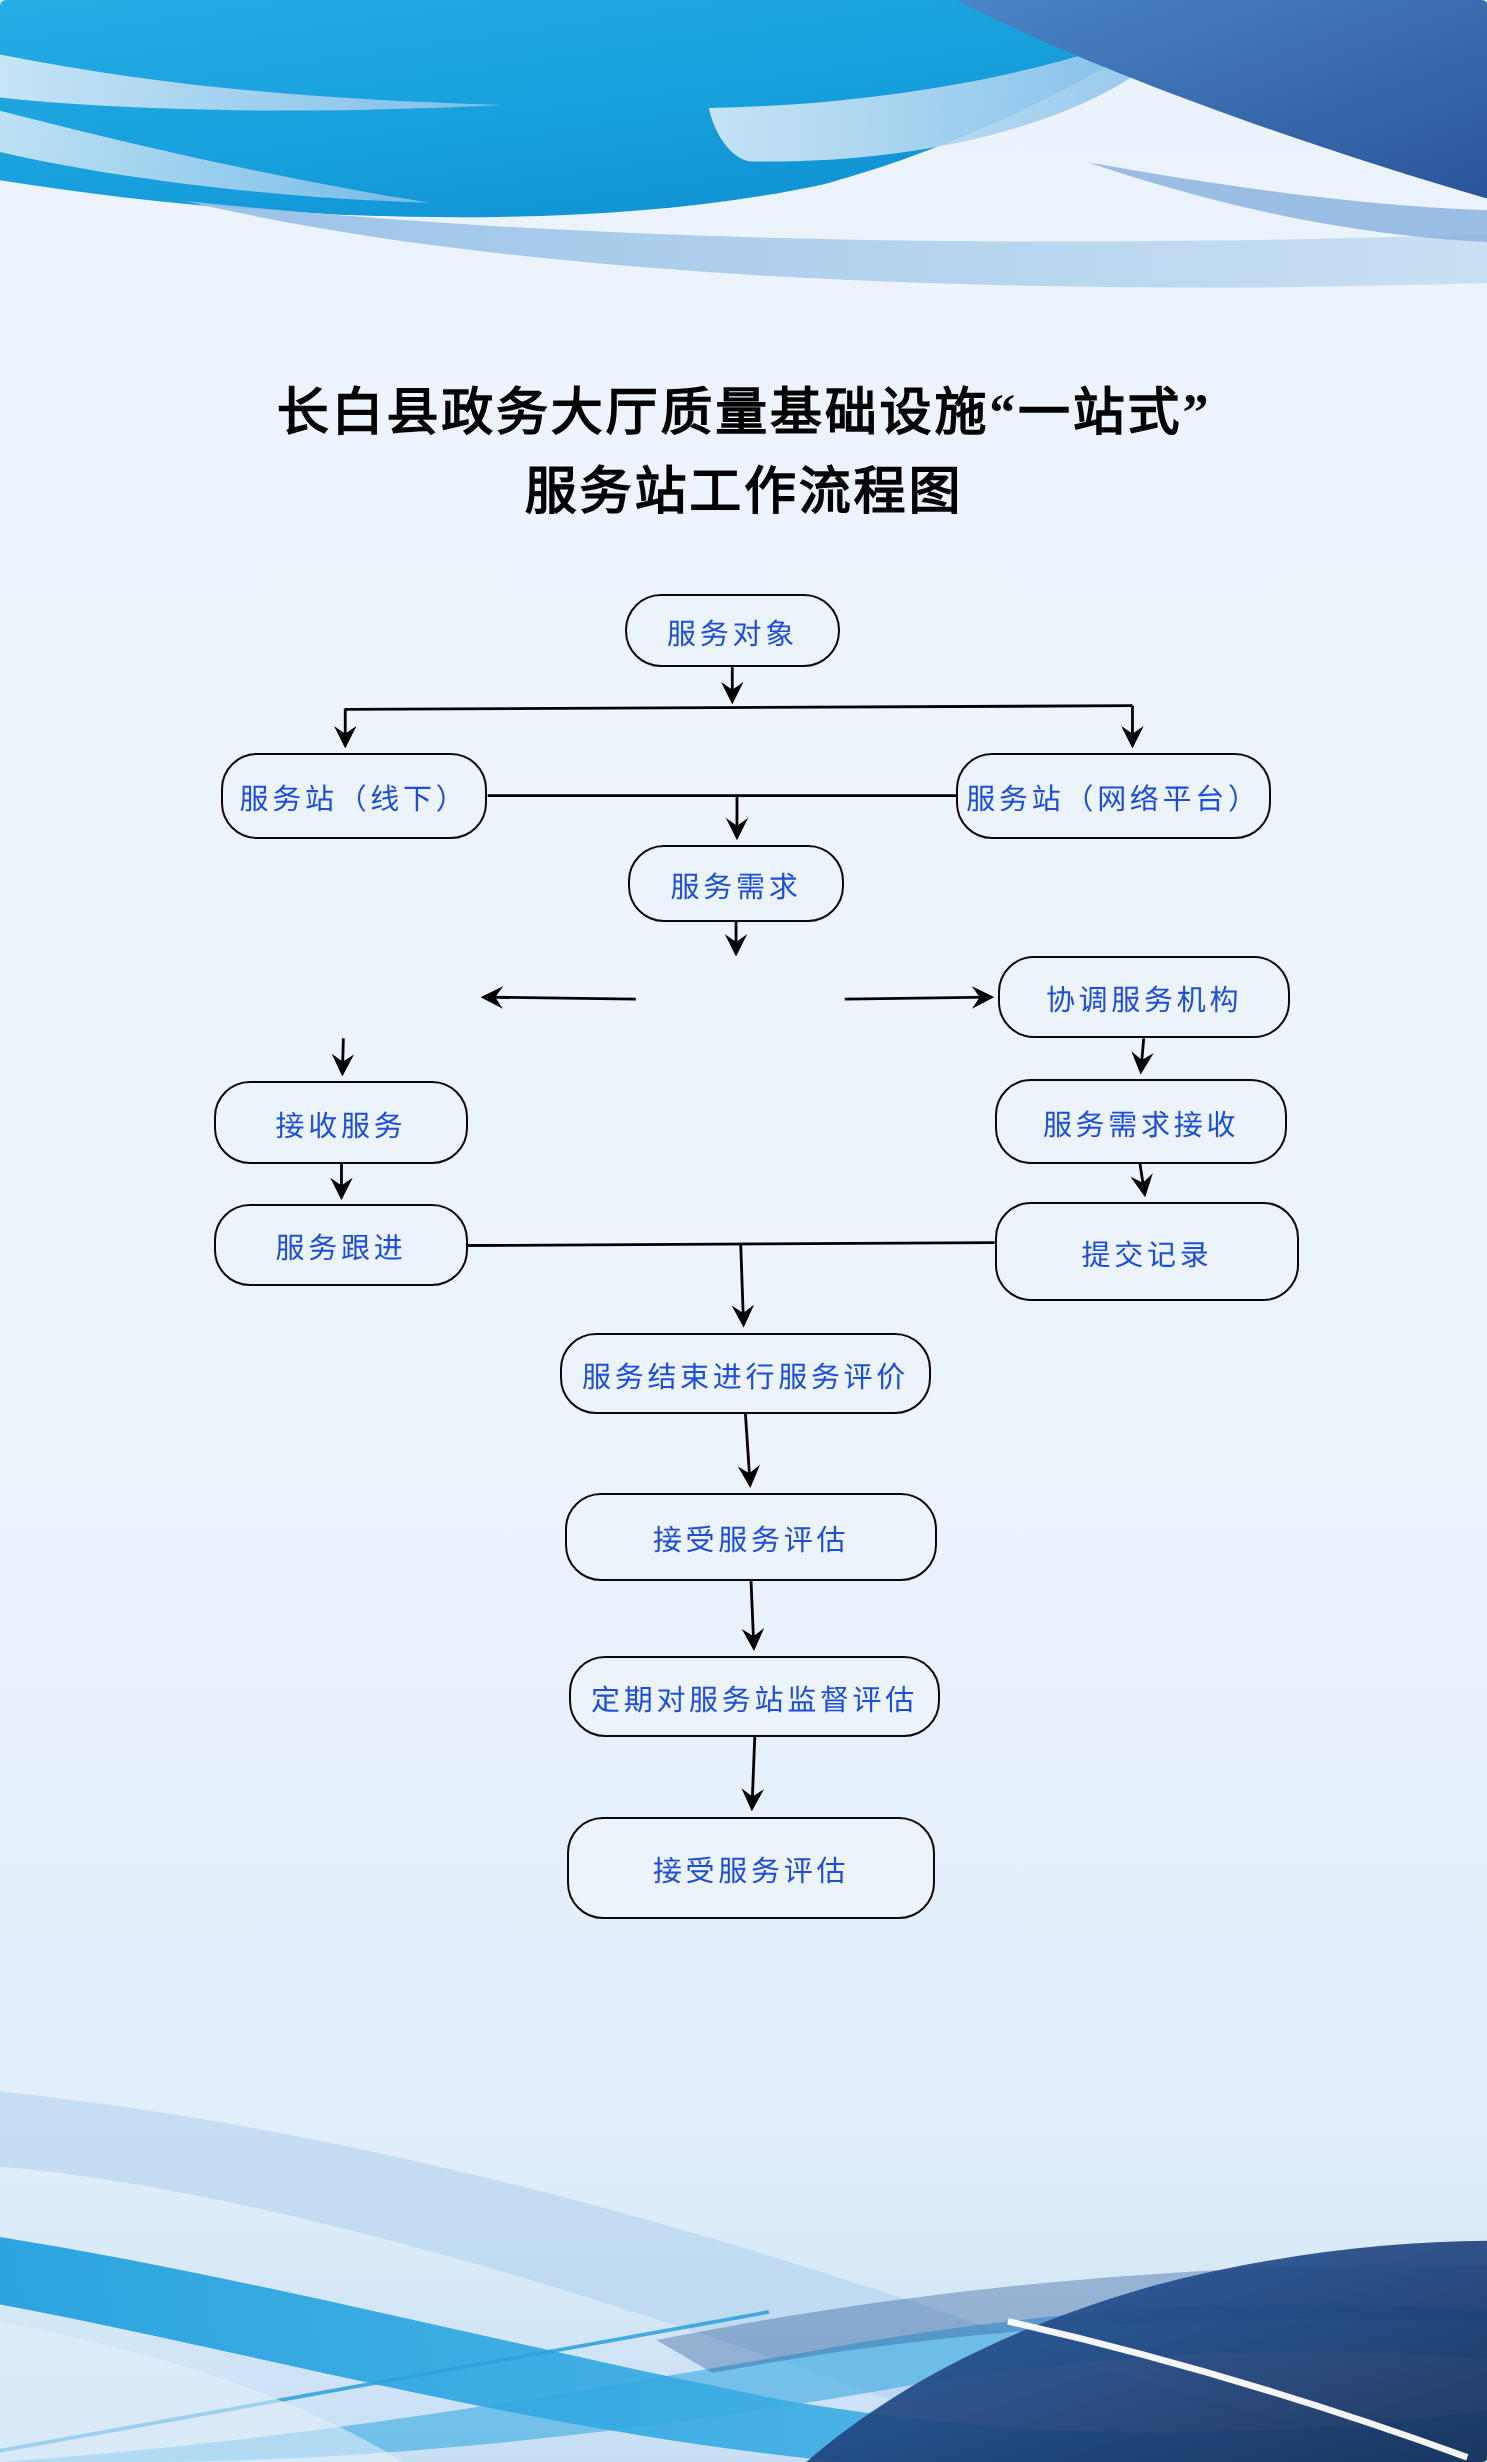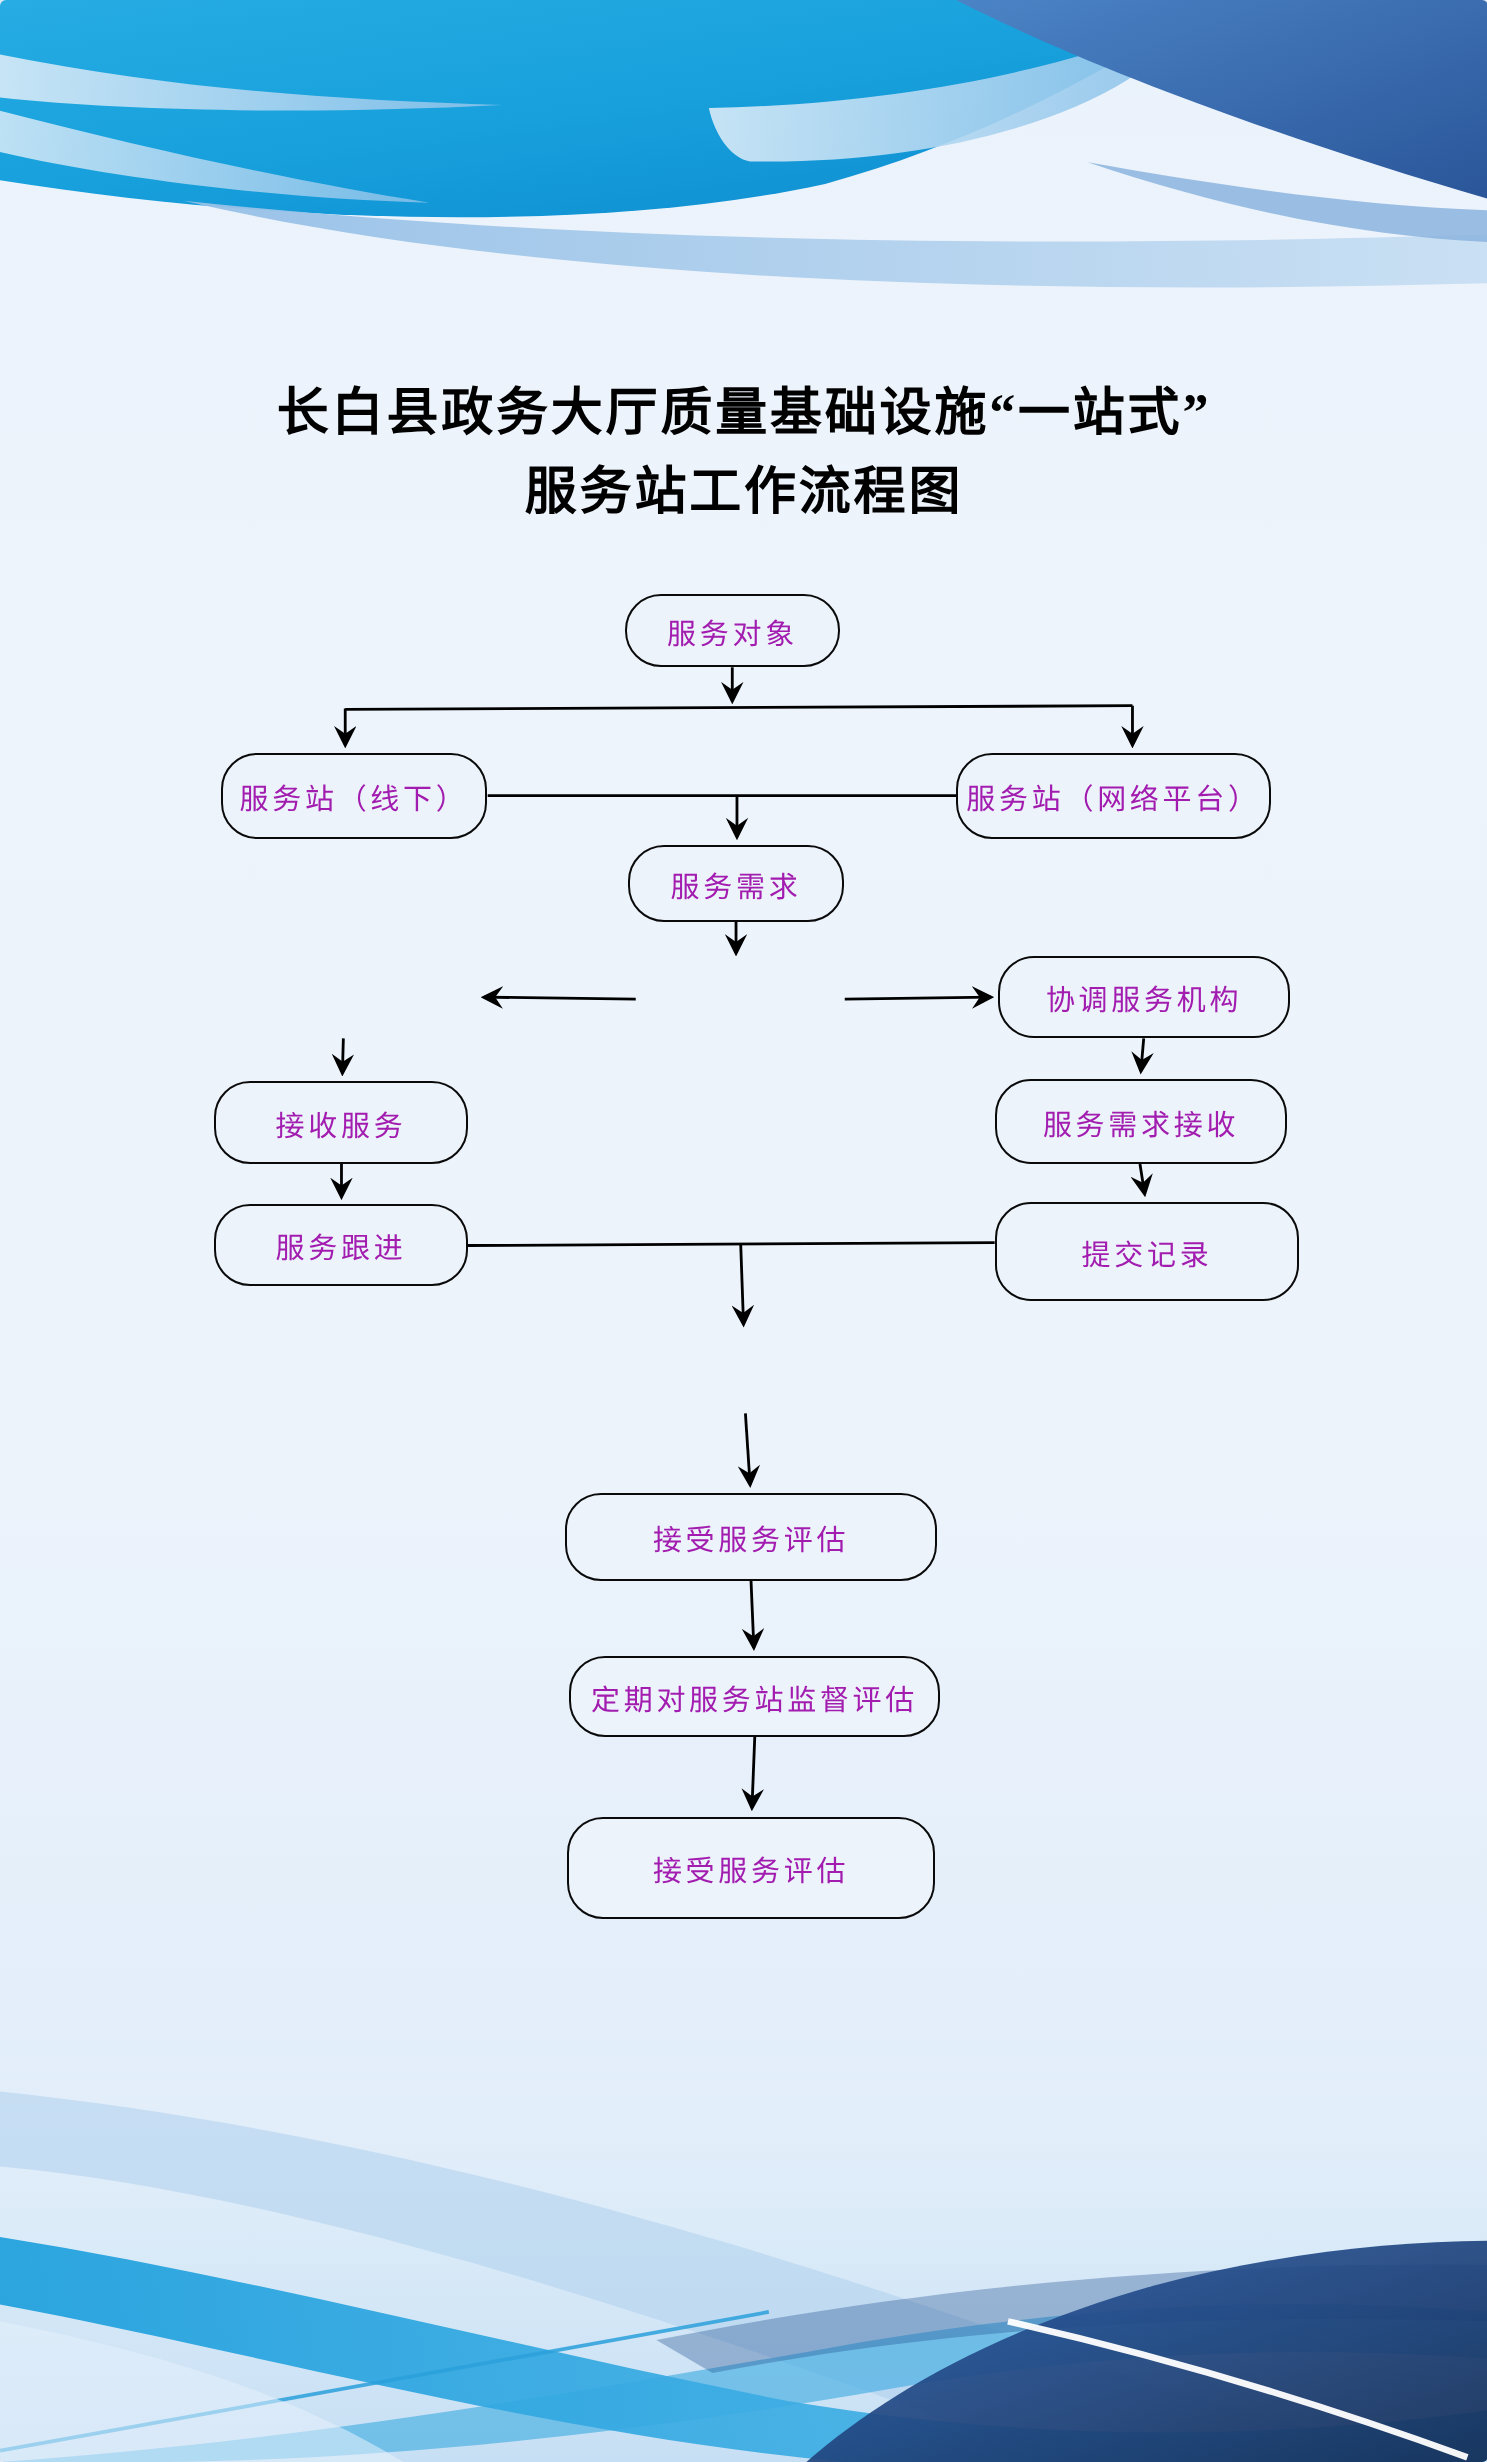--- a/index.html
+++ b/index.html
@@ -21,21 +21,21 @@
   .title{
     position:absolute;top:373px;left:0;width:1488px;
     text-align:center;color:#000;
     font-weight:700;font-size:52px;line-height:79px;letter-spacing:2.8px;
   }
   .flow-node{
     position:absolute;box-sizing:border-box;
     border:2.8px solid #0a0a0a;border-radius:36px;
     background:#ecf3fb;
     display:flex;align-items:center;justify-content:center;
-    font-size:29px;letter-spacing:3.7px;color:#a21caf;
+    font-size:29px;letter-spacing:3.7px;color:#1d4ed8;
     white-space:nowrap;
   }
   .arrows{position:absolute;top:0;left:0;width:1488px;height:2462px;pointer-events:none;}
 </style>
 </head>
 <body>
 
 <div class="page">
 
   <svg class="deco top" viewBox="0 0 1587 340" preserveAspectRatio="none">
@@ -153,20 +153,21 @@
   <div class="flow-node" style="left:998px;top:956px;width:292px;height:82px;">协调服务机构</div>
 
   <div class="flow-node" style="left:214px;top:1081px;width:254px;height:83px;">接收服务</div>
 
   <div class="flow-node" style="left:995px;top:1079px;width:292px;height:85px;">服务需求接收</div>
 
   <div class="flow-node" style="left:214px;top:1204px;width:254px;height:82px;font-family:Liberation Mono, monospace;">服务跟进</div>
 
   <div class="flow-node" style="left:995px;top:1202px;width:304px;height:99px;">提交记录</div>
 
+  <div class="flow-node" style="left:560px;top:1333px;width:371px;height:81px;">服务结束进行服务评价</div>
 
   <div class="flow-node" style="left:565px;top:1493px;width:372px;height:88px;">接受服务评估</div>
 
   <div class="flow-node" style="left:569px;top:1656px;width:371px;height:81px;">定期对服务站监督评估</div>
 
   <div class="flow-node" style="left:567px;top:1817px;width:368px;height:102px;">接受服务评估</div>
 
 </div>
 
 

